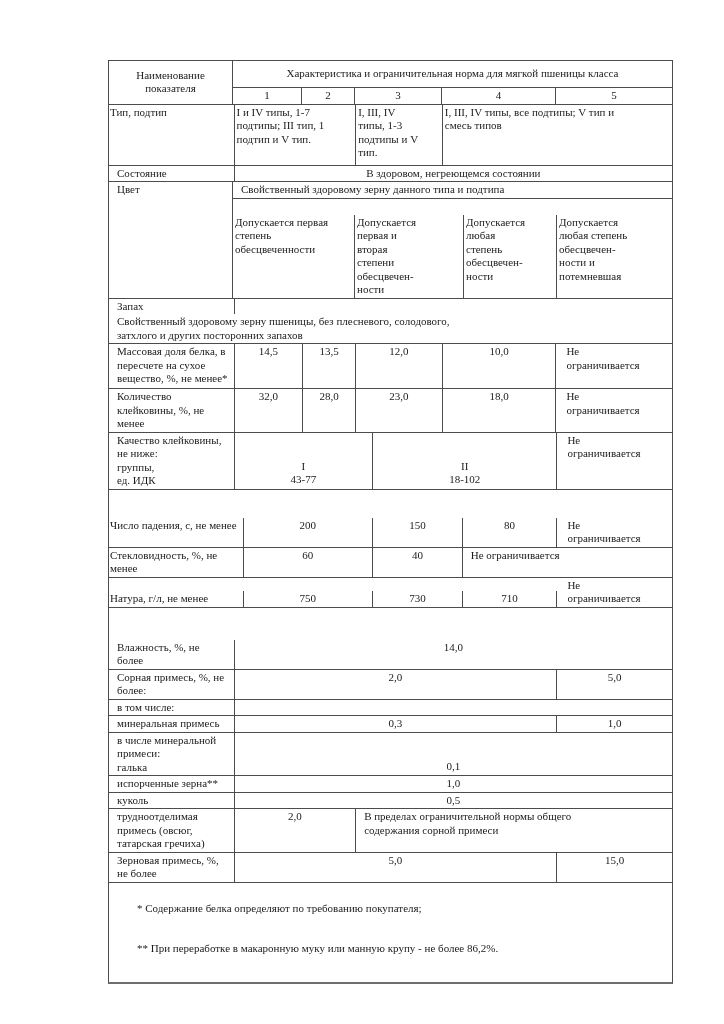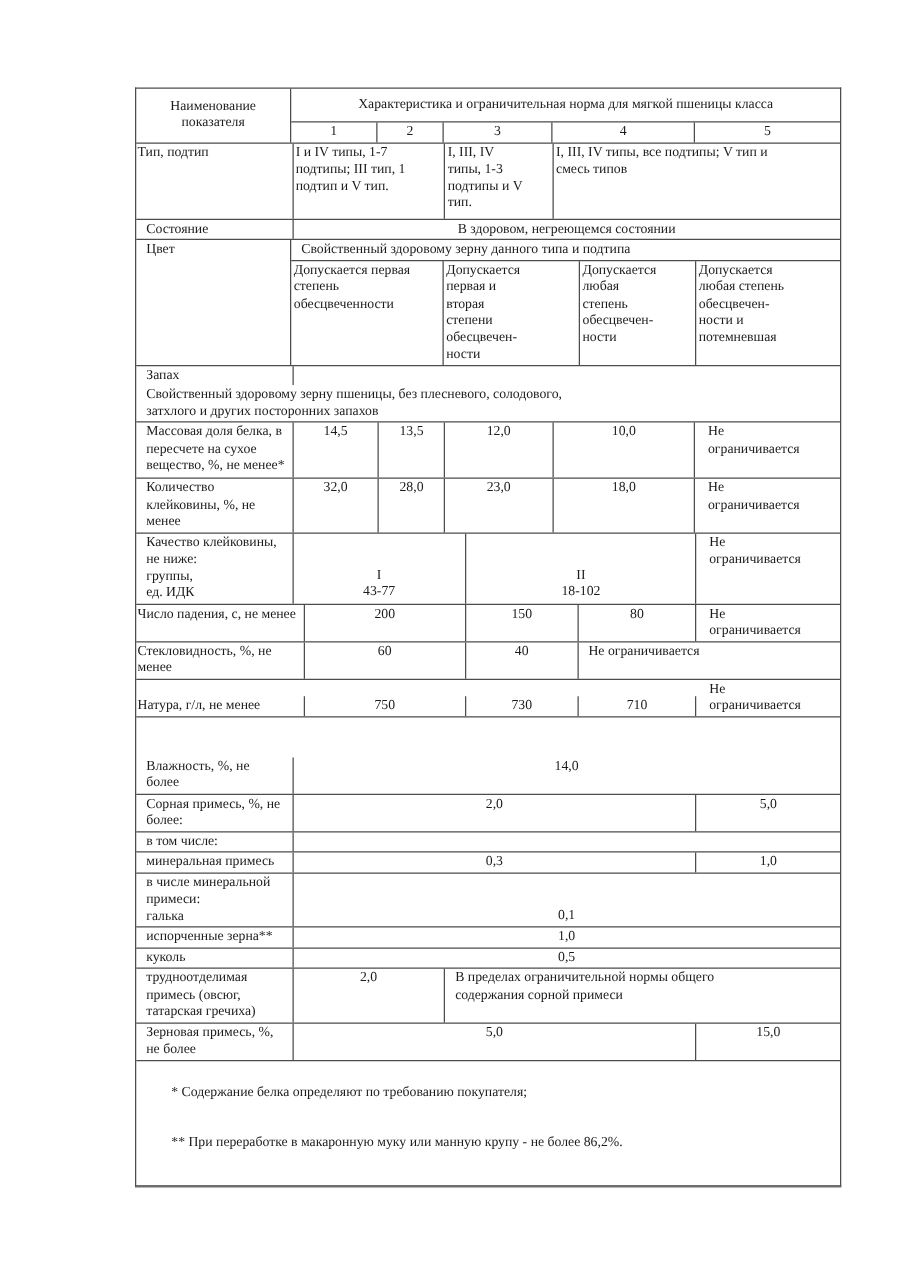--- a/index.html
+++ b/index.html
@@ -3,21 +3,21 @@
 <meta charset="utf-8">
 <style>
   html,body{margin:0;padding:0;}
   body{
     width:724px;height:1024px;background:#ffffff;
     font-family:"Liberation Serif","DejaVu Serif",serif;
     font-size:11px;line-height:13.5px;color:#1b1b1b;
     position:relative;overflow:hidden;
   }
   .tbl{
-    position:absolute;left:108px;top:70px;width:565px;
+    position:absolute;left:108px;top:60px;width:565px;
     border:1px solid #4c4c4c;border-bottom-width:2px;border-bottom-color:#6e6e6e;
     box-sizing:border-box;background:#fff;
   }
   .trow{display:flex;border-bottom:1px solid #4c4c4c;align-items:stretch;}
   .trow:last-child{border-bottom:none;}
   .c{
     box-sizing:border-box;border-right:1px solid #4c4c4c;
     padding:1px 2px;white-space:pre-line;overflow:visible;
   }
   .c:last-child{border-right:none;}
@@ -35,23 +35,23 @@
   .padL10{padding-left:10px;}
   
   .w126{width:126px;} .w135{width:135px;} .w439{width:439px;}
   .w69{width:69px;} .w53{width:53px;} .w87{width:87px;} .w114{width:114px;} .w116{width:116px;}
   .w122{width:122px;} .w109{width:109px;} .w93{width:93px;} .w115{width:115px;}
   .w230{width:230px;} .w139{width:139px;} .w185{width:185px;}
   .w130{width:130px;} .w90{width:90px;} .w95{width:95px;} .w210{width:210px;}
   .w324{width:324px;} .w317{width:317px;} .w565{width:565px;}
   
   .h26{min-height:26px;} .h15{min-height:15px;}
-  .hr0{min-height:60px;} .hr1{min-height:14px;} .hr2a{min-height:14px;} .hr2b{min-height:79px;}
+  .hr0{min-height:60px;} .hr1{min-height:14px;} .hr2a{min-height:14px;} .hr2b{min-height:79px;margin-top:16px;}
   .hr3{min-height:29px;flex-direction:column;} .hr4{min-height:44px;} .hr5{min-height:41px;} .hr6{min-height:56px;}
-  .hr7{min-height:29px;} .hr8{min-height:27px;} .hr9{min-height:28px;align-items:flex-end;} .hr10{min-height:27px;margin-top:32px;}
+  .hr7{min-height:29px;margin-top:28px;} .hr8{min-height:27px;} .hr9{min-height:28px;align-items:flex-end;} .hr10{min-height:27px;margin-top:32px;}
   .hr11{min-height:27px;} .hr12{min-height:14px;} .hr13{min-height:15px;} .hr14{min-height:42px;}
   .hr15{min-height:15px;} .hr16{min-height:14px;} .hr17{min-height:38px;} .hr18{min-height:25px;}
   .fnote{min-height:70px;padding:6px 8px 0 28px;box-sizing:border-box;}
   .fnote .fline{margin:0 0 13px 0;}
 </style>
 </head>
 <body>
 
 <div class="tbl">
 

